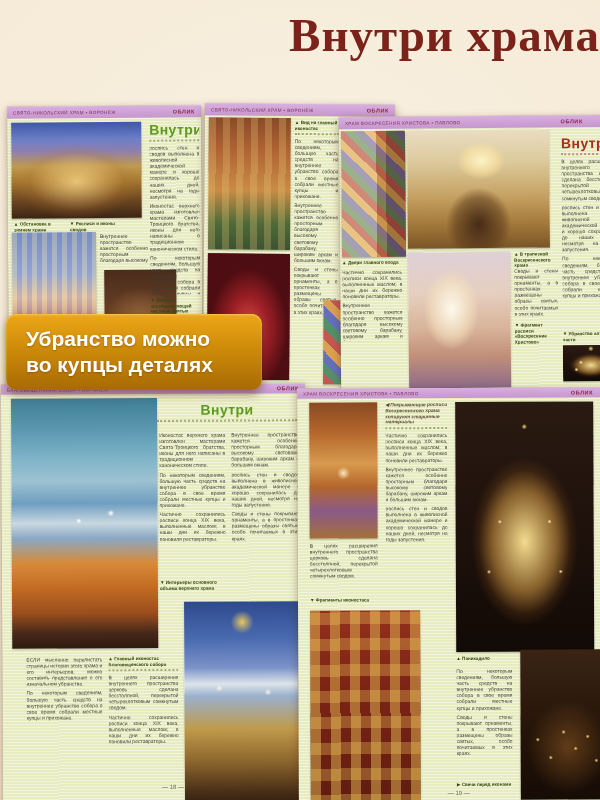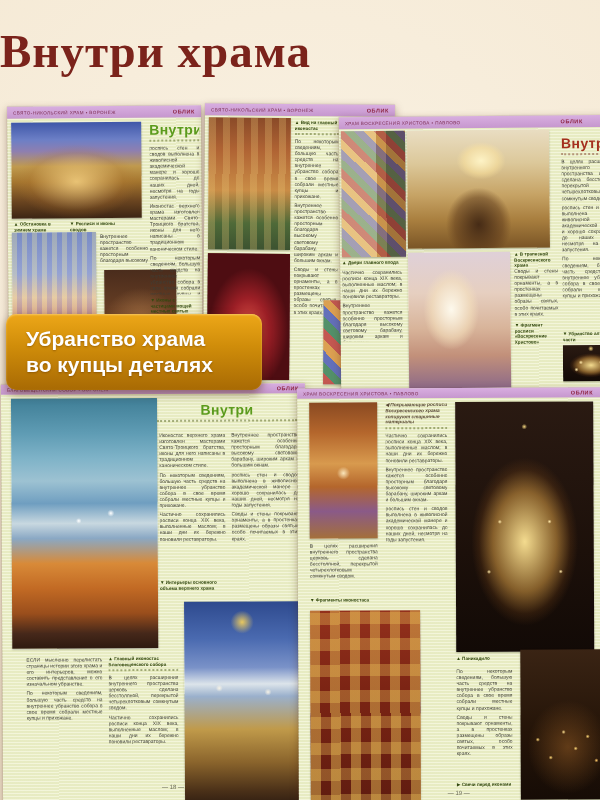--- a/index.html
+++ b/index.html
@@ -1,20 +1,20 @@
 <!DOCTYPE html>
 <html><head>
 <meta charset="utf-8">
 <style>
   html,body{margin:0;padding:0;}
   body{font-family:"Liberation Sans",sans-serif;}
   #canvas{position:relative;width:600px;height:800px;overflow:hidden;
     background:radial-gradient(ellipse 120% 80% at 50% 30%,#f9f1e2 0%,#f5e9d4 70%,#f0e2ca 100%);}
   
-  .poster-title{position:absolute;top:24px;left:0;width:100%;text-align:left;
+  .poster-title{position:absolute;top:8px;left:0;width:100%;text-align:right;
     font-family:"Liberation Serif",serif;font-weight:bold;font-size:47px;color:#7b231b;letter-spacing:1px;}
   
   .page{position:absolute;background-color:#ecf0c6;
     background-image:repeating-linear-gradient(0deg,rgba(255,255,255,.35) 0 1px,rgba(0,0,0,.02) 1px 3px);
     box-shadow:0 3px 8px rgba(70,35,15,.38),0 0 1px rgba(60,30,10,.4);}
   .phead{position:absolute;top:0;left:0;right:0;height:12px;
     background:linear-gradient(180deg,#d8aee0,#c697ce);
     display:flex;justify-content:space-between;align-items:center;padding:0 6px;box-sizing:border-box;}
   .hname{font-size:4.6px;color:#7d2f55;letter-spacing:.4px;white-space:nowrap;overflow:hidden;}
   .brand{font-weight:bold;font-size:5.5px;color:#8c2340;letter-spacing:.6px;white-space:nowrap;}
@@ -242,17 +242,17 @@
     <div class="txt col" style="left:158px;top:280px;width:56px;height:110px;">
       <p>По некоторым сведениям, большую часть средств на внутреннее убранство собора в свое время собрали местные купцы и прихожане.</p>
       <p>Своды и стены покрывают орнаменты, а в простенках размещены образы святых, особо почитаемых в этих краях.</p>
     </div>
     <div class="cap abs" style="left:158px;top:394px;width:58px;">▶ Свечи перед иконами</div>
     <div class="ph p-f2" style="left:222px;top:262px;width:86px;height:150px;"></div>
     <div class="pnum" style="left:130px;top:402px;width:60px;">— 19 —</div>
   </div>
 
   <div class="banner">
-    <div>Убранство храма</div>
+    <div>Убранство можно</div>
     <div>во купцы деталях</div>
   </div>
 
 </div>
 
 </body></html>

